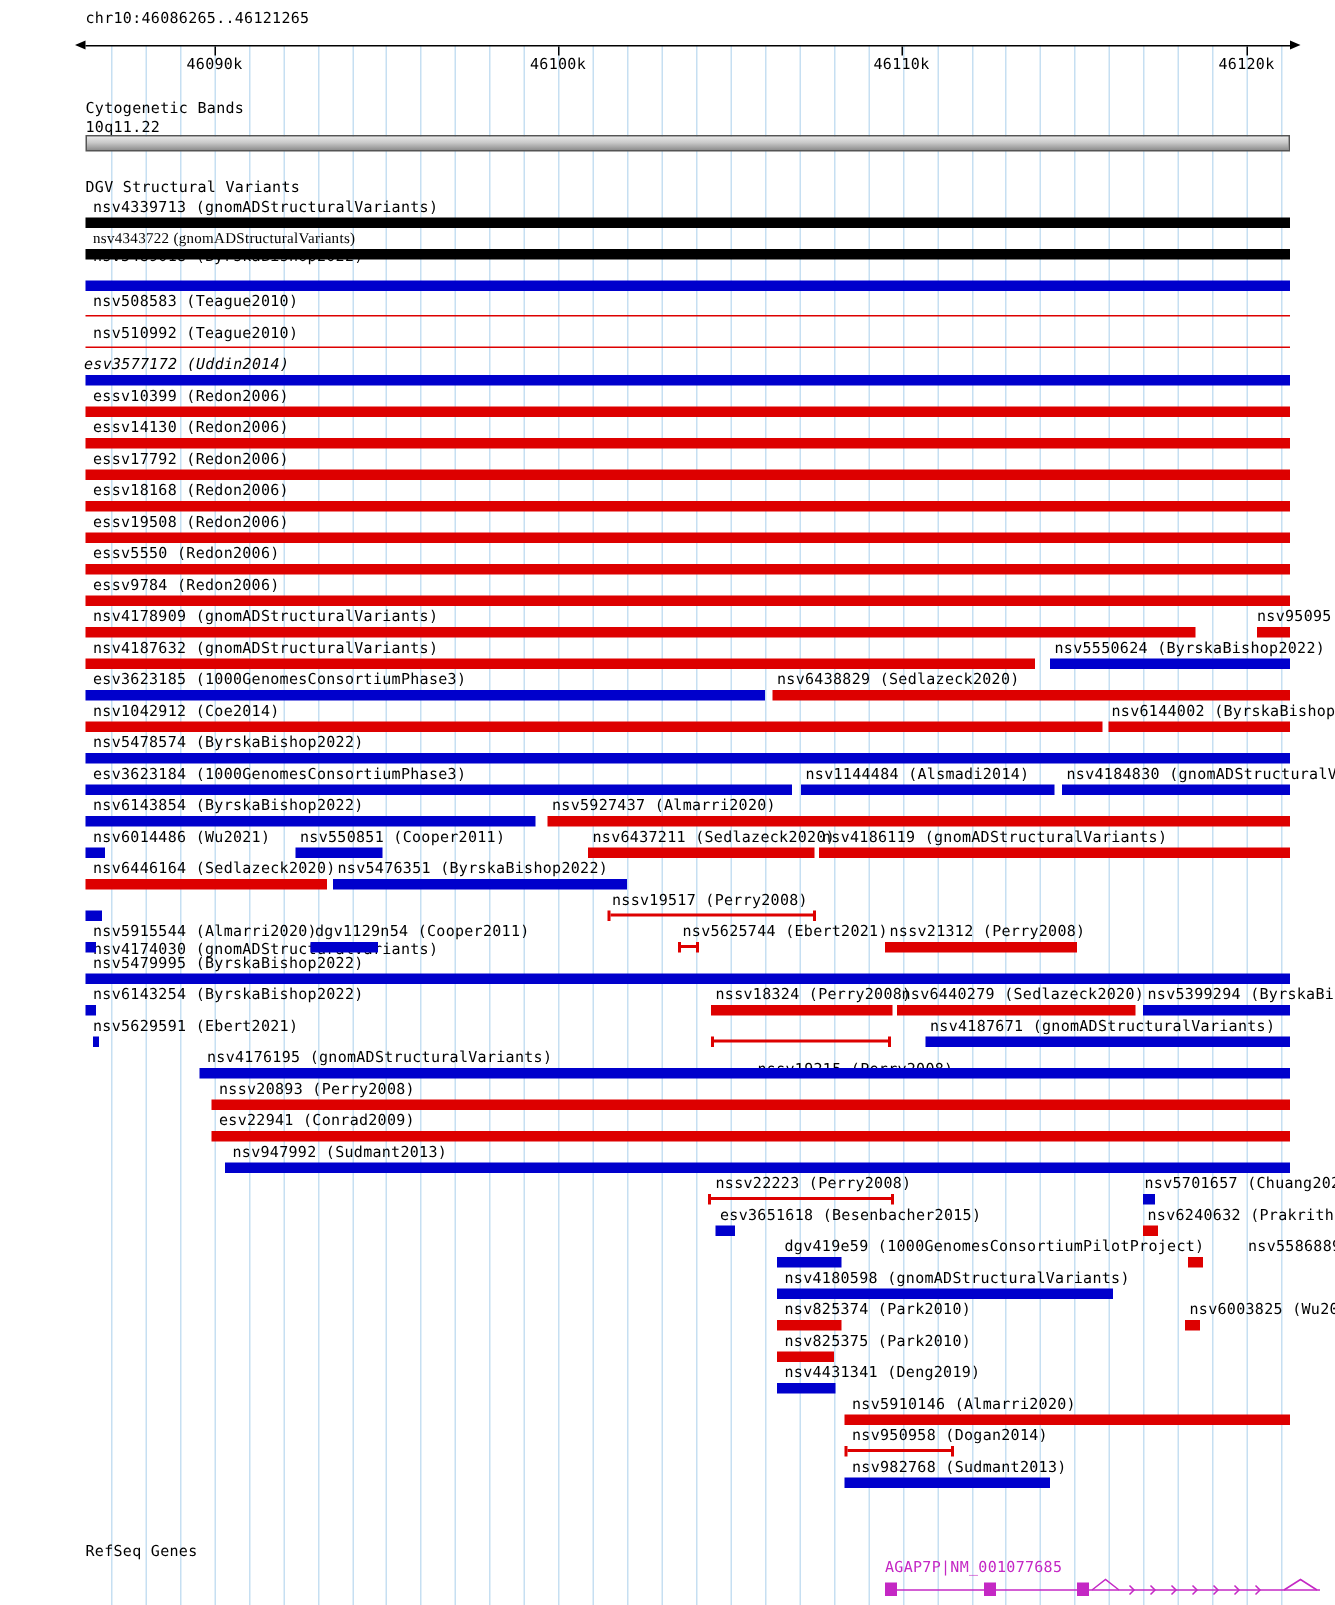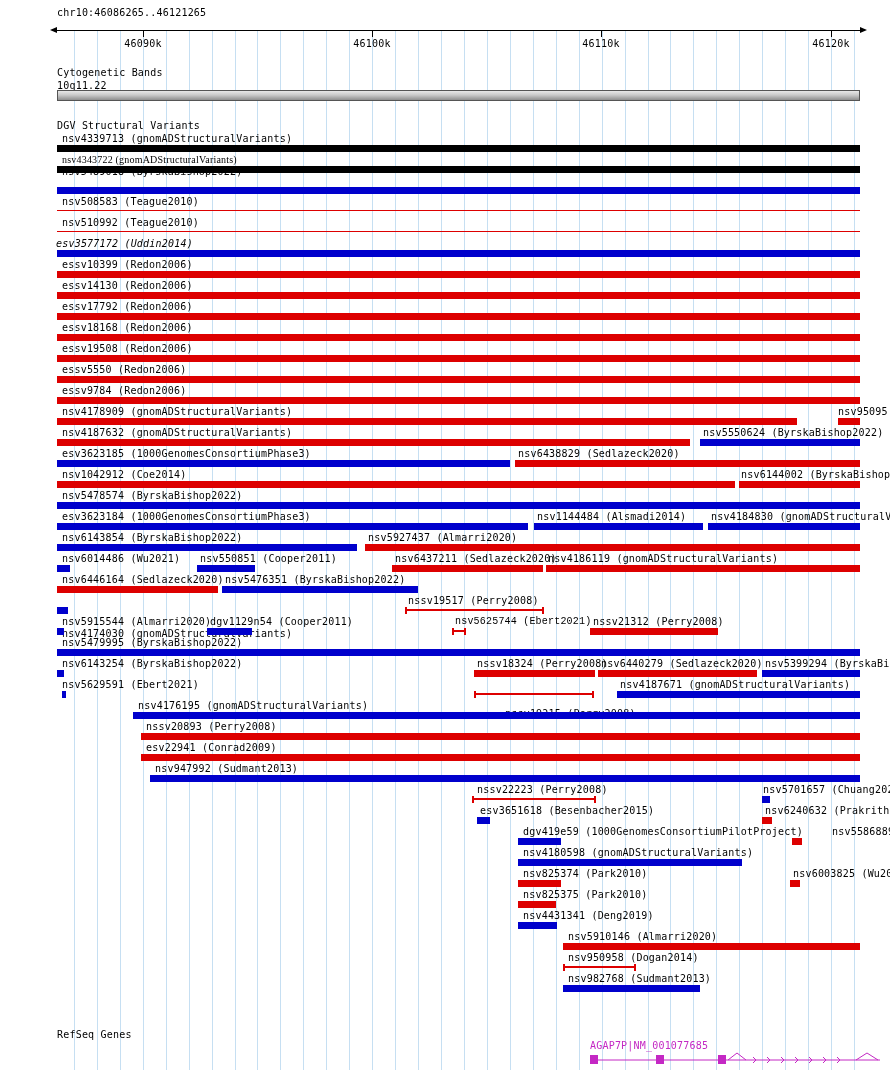--- a/index.html
+++ b/index.html
@@ -156,21 +156,21 @@
       <div class="vlabel" style="left: 225px; top: 574px;">nsv5476351 (ByrskaBishop2022)</div>
       <div class="bar" style="background: rgb(0, 0, 204); width: 196px; left: 222px; top: 586px;"></div>
       <div class="vlabel" style="left: 62px; top: 612px; margin-top: 16px;">nsv4174030 (gnomADStructuralVariants)</div>
       <div class="bar" style="background: rgb(0, 0, 204); width: 11px; left: 57px; top: 607px;"></div>
       <div class="vlabel" style="left: 408px; top: 595px;">nssv19517 (Perry2008)</div>
       <div class="bar-ibeam" style="color: rgb(221, 0, 0); width: 139px; left: 405px; top: 607px;"></div>
       <div class="vlabel" style="left: 62px; top: 616px;">nsv5915544 (Almarri2020)</div>
       <div class="bar" style="background: rgb(0, 0, 204); width: 7px; left: 57px; top: 628px;"></div>
       <div class="vlabel" style="left: 210px; top: 616px;">dgv1129n54 (Cooper2011)</div>
       <div class="bar" style="background: rgb(0, 0, 204); width: 45px; left: 207px; top: 628px;"></div>
-      <div class="vlabel" style="left: 455px; top: 616px; font-family: Liberation Mono, monospace;">nsv5625744 (Ebert2021)</div>
+      <div class="vlabel" style="left: 455px; top: 616px;">nsv5625744 (Ebert2021)</div>
       <div class="bar-ibeam" style="color: rgb(221, 0, 0); width: 14px; left: 452px; top: 628px;"></div>
       <div class="vlabel" style="left: 593px; top: 616px;">nssv21312 (Perry2008)</div>
       <div class="bar" style="background: rgb(221, 0, 0); width: 128px; left: 590px; top: 628px;"></div>
       <div class="vlabel" style="left: 62px; top: 637px;">nsv5479995 (ByrskaBishop2022)</div>
       <div class="bar" style="background: rgb(0, 0, 204); width: 803px; left: 57px; top: 649px;"></div>
       <div class="vlabel" style="left: 62px; top: 658px;">nsv6143254 (ByrskaBishop2022)</div>
       <div class="bar" style="background: rgb(0, 0, 204); width: 7px; left: 57px; top: 670px;"></div>
       <div class="vlabel" style="left: 477px; top: 658px;">nssv18324 (Perry2008)</div>
       <div class="bar" style="background: rgb(221, 0, 0); width: 121px; left: 474px; top: 670px;"></div>
       <div class="vlabel" style="left: 601px; top: 658px;">nsv6440279 (Sedlazeck2020)</div>

